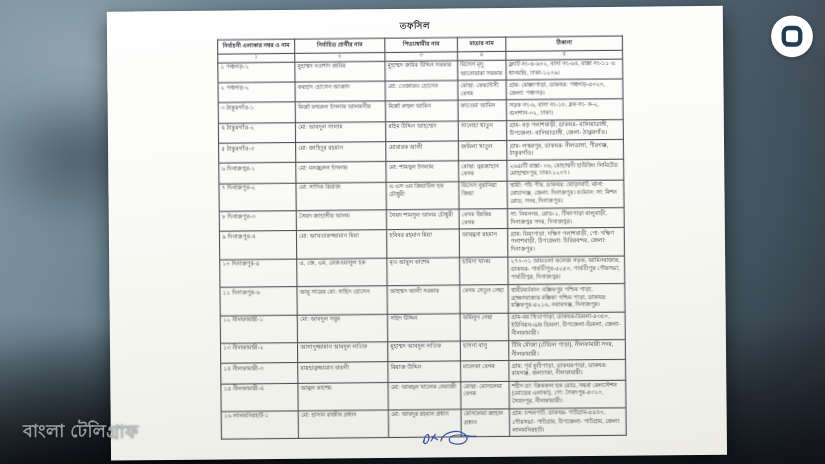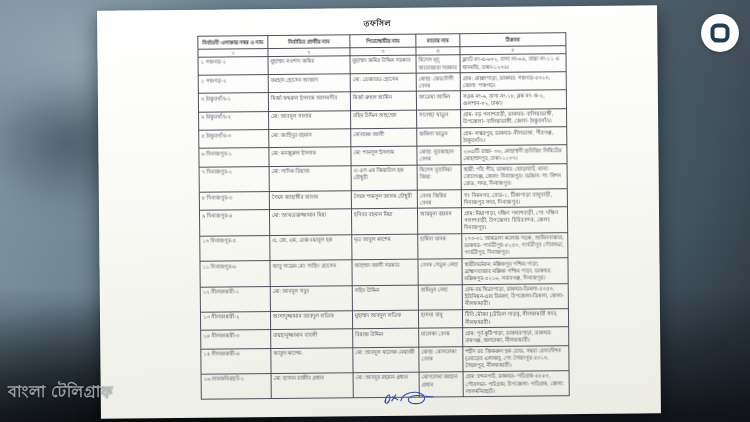--- a/index.html
+++ b/index.html
@@ -39,21 +39,21 @@
   tr.subhead td{text-align:center;padding:0 2px;font-size:5px;}
 
   .signature{position:absolute;left:278px;top:381px;width:60px;height:22px;}
 
   .logo-badge{
     position:absolute;right:11px;top:14px;width:38px;height:38px;border-radius:50%;
     background:#ffffff;display:flex;align-items:center;justify-content:center;
     box-shadow:0 1px 4px rgba(0,0,0,.3);
   }
   .watermark{
-    position:absolute;left:8px;top:379px;
+    position:absolute;left:21px;top:379px;
     font-size:16px;font-weight:bold;color:rgba(185,192,199,.78);
     letter-spacing:.5px;text-shadow:0 1px 2px rgba(0,0,0,.4);
     white-space:nowrap;
   }
 </style>
 </head>
 <body>
 
 <div class="stage">
 

